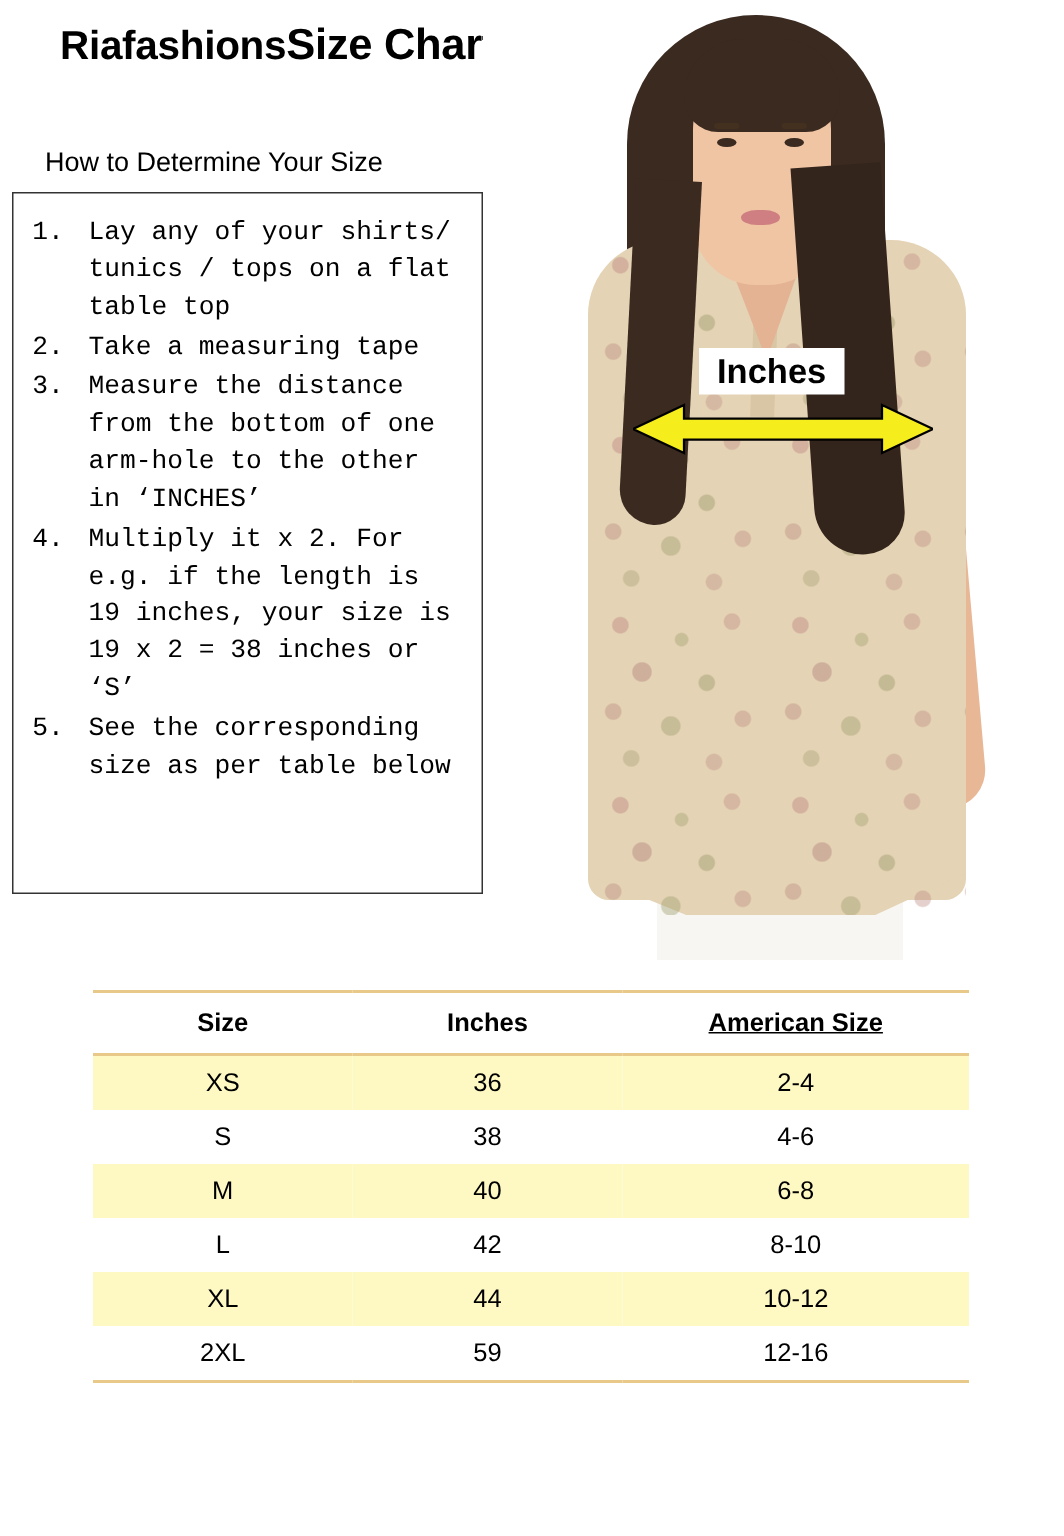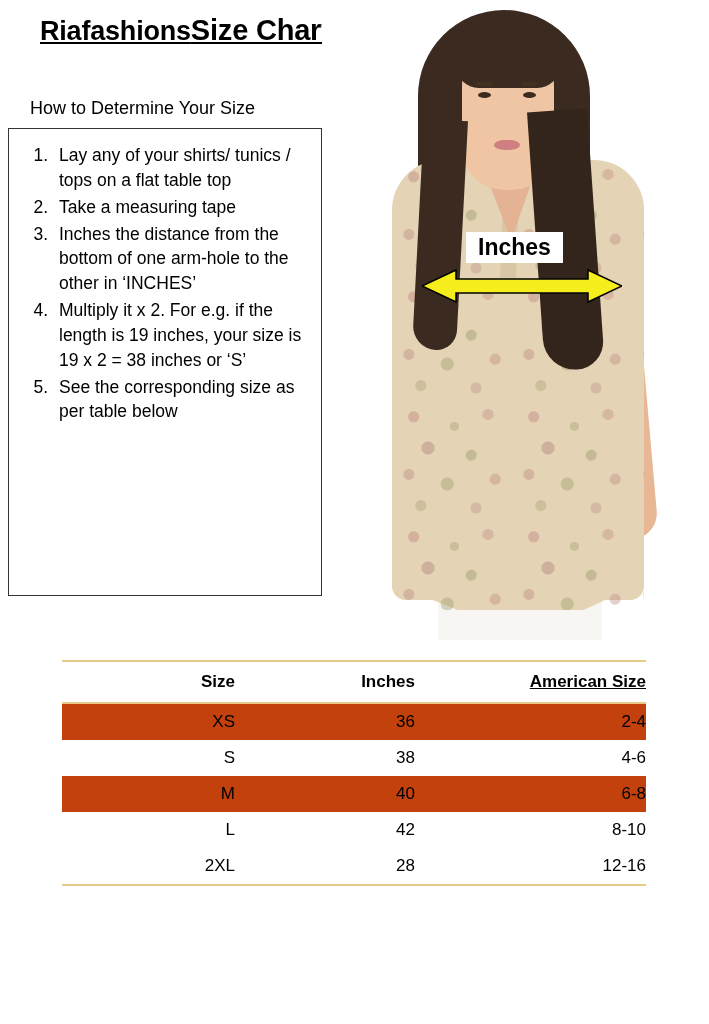--- a/index.html
+++ b/index.html
@@ -17,21 +17,20 @@
   }
 
   
   .header {
     position: absolute;
     top: 14px;
     left: 40px;
     display: flex;
     align-items: baseline;
     white-space: nowrap;
-    text-decoration: underline;
   }
   .brand {
     font-size: 27px;
     font-weight: bold;
     letter-spacing: -0.2px;
   }
   .chart-title {
     font-size: 29px;
     font-weight: bold;
     letter-spacing: -0.2px;
@@ -61,20 +60,21 @@
   .instructions ol {
     margin: 0;
     padding: 0 0 0 34px;
     list-style: decimal;
   }
   .instructions li {
     font-size: 17.5px;
     line-height: 1.42;
     margin-bottom: 2px;
     padding-left: 6px;
+    font-family: Liberation Mono, monospace;
   }
   .instructions li::marker {
     font-size: 17.5px;
   }
 
   
   .photo {
     position: absolute;
     top: 0;
     left: 322px;
@@ -249,32 +249,32 @@
   .size-table {
     position: absolute;
     left: 62px;
     top: 660px;
     width: 584px;
     border-collapse: collapse;
     font-size: 17px;
   }
   .size-table th,
   .size-table td {
-    text-align: right;
+    text-align: center;
     padding: 8px 0;
     font-weight: normal;
   }
   .size-table thead th {
     font-weight: bold;
     border-top: 2px solid #e8c98a;
     border-bottom: 2px solid #e8c98a;
     padding: 10px 0;
   }
   .size-table tbody tr.alt td {
-    background: #c2410c;
+    background: #fef9c3;
   }
   .size-table tbody tr:last-child td {
     border-bottom: 2px solid #e8c98a;
   }
   .col-size { width: 173px; }
   .col-inches { width: 180px; }
   .col-american { width: 231px; text-decoration: underline; }
 </style>
 </head>
 <body>
@@ -283,21 +283,21 @@
   <span class="brand">Riafashions</span>
   <span class="chart-title">Size Chart</span>
 </div>
 
 <div class="subtitle">How to Determine Your Size</div>
 
 <div class="instructions">
   <ol>
     <li>Lay any of your shirts/ tunics / tops on a flat table top</li>
     <li>Take a measuring tape</li>
-    <li>Inches the distance from the bottom of one arm-hole to the other in ‘INCHES’</li>
+    <li>Measure the distance from the bottom of one arm-hole to the other in ‘INCHES’</li>
     <li>Multiply it x 2. For e.g. if the length is 19 inches, your size is 19 x 2 = 38 inches or ‘S’</li>
     <li>See the corresponding size as per table below</li>
   </ol>
 </div>
 
 <div class="photo">
   <div class="bg-left"></div>
   <div class="hair-back"></div>
   <div class="arm-l"></div>
   <div class="arm-r"></div>
@@ -349,19 +349,24 @@
     <tr class="alt">
       <td>M</td>
       <td>40</td>
       <td>6-8</td>
     </tr>
     <tr>
       <td>L</td>
       <td>42</td>
       <td>8-10</td>
     </tr>
+    <tr class="alt">
+      <td>XL</td>
+      <td>44</td>
+      <td>10-12</td>
+    </tr>
     <tr>
       <td>2XL</td>
-      <td>28</td>
+      <td>59</td>
       <td>12-16</td>
     </tr>
   </tbody>
 </table>
 
 </body></html>

